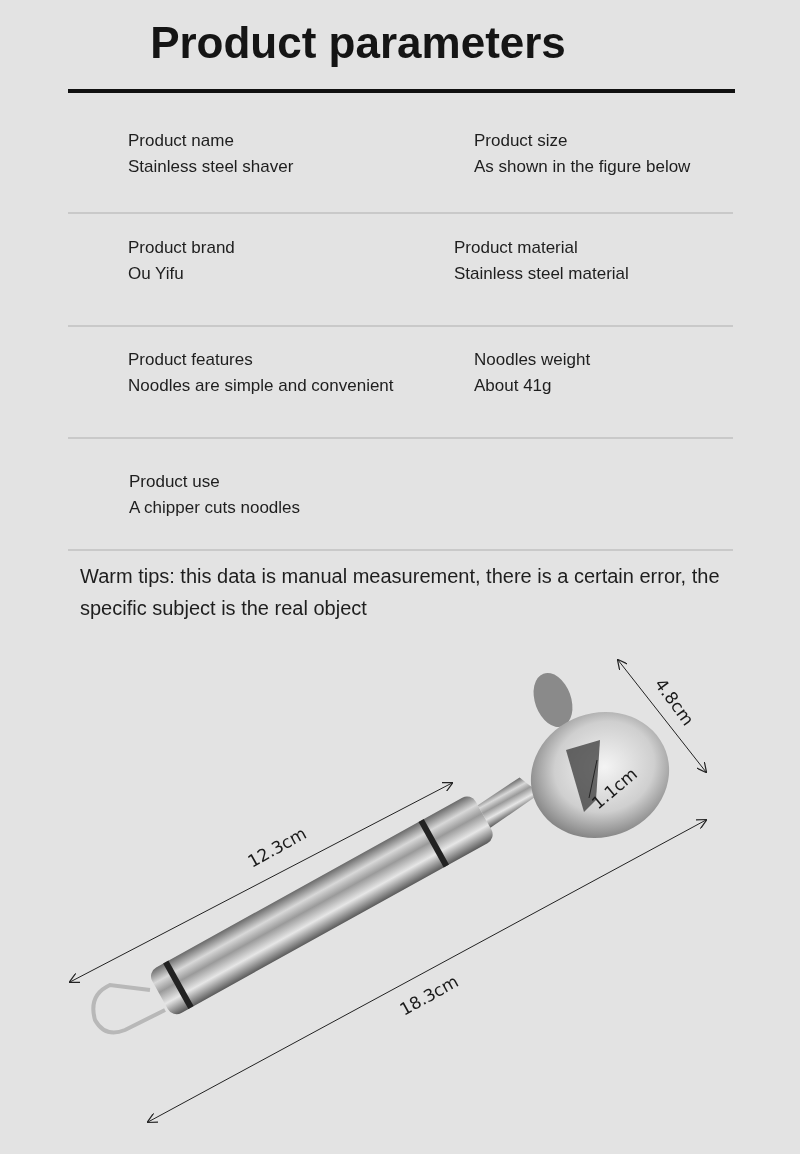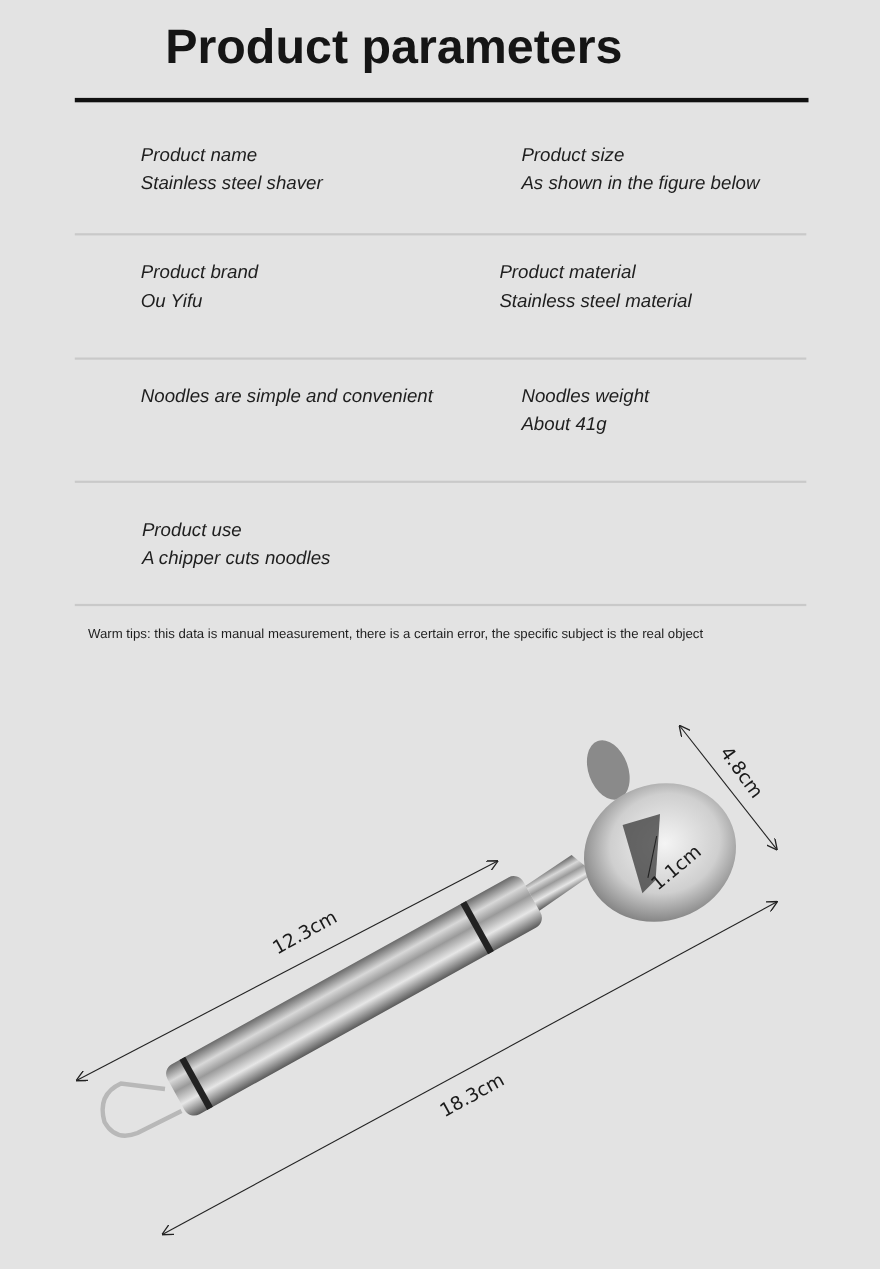--- a/index.html
+++ b/index.html
@@ -2,23 +2,23 @@
 <html><head>
 <meta charset="utf-8">
 <style>
   html, body { margin:0; padding:0; }
   body { width:800px; height:1154px; background:#e3e3e3; position:relative; overflow:hidden;
          font-family:"Liberation Sans", sans-serif; color:#1a1a1a; }
   .title { position:absolute; top:18px; left:0; width:716px; text-align:center;
            font-size:44px; font-weight:bold; letter-spacing:0px; color:#151515; }
   .rule-heavy { position:absolute; left:68px; top:89px; width:667px; height:4px; background:#111; }
   .rule { position:absolute; left:68px; width:665px; height:2px; background:#c9c9c9; }
-  .cell { position:absolute; font-size:17px; line-height:26px; color:#1e1e1e;font-style:italic; }
+  .cell { position:absolute; font-size:17px; line-height:26px; color:#1e1e1e; }
   .cell .lbl, .cell .val { display:block; white-space:nowrap; }
-  .tips { position:absolute; left:80px; top:560px; width:680px; font-size:12px; line-height:32px; color:#1e1e1e; }
+  .tips { position:absolute; left:80px; top:560px; width:680px; font-size:20px; line-height:32px; color:#1e1e1e; }
   .figure { position:absolute; left:0; top:630px; width:800px; height:524px; }
 </style>
 </head>
 <body>
 
 <div class="title">Product parameters</div>
 <div class="rule-heavy"></div>
 
 <div class="cell" style="left:128px; top:128px;">
   <span class="lbl">Product name</span>
@@ -34,20 +34,21 @@
   <span class="lbl">Product brand</span>
   <span class="val">Ou Yifu</span>
 </div>
 <div class="cell" style="left:454px; top:235px;">
   <span class="lbl">Product material</span>
   <span class="val">Stainless steel material</span>
 </div>
 <div class="rule" style="top:325px;"></div>
 
 <div class="cell" style="left:128px; top:347px;">
+  <span class="lbl">Product features</span>
   <span class="val">Noodles are simple and convenient</span>
 </div>
 <div class="cell" style="left:474px; top:347px;">
   <span class="lbl">Noodles weight</span>
   <span class="val">About 41g</span>
 </div>
 <div class="rule" style="top:437px;"></div>
 
 <div class="cell" style="left:129px; top:458px;margin-top:11px;">
   <span class="lbl">Product use</span>

